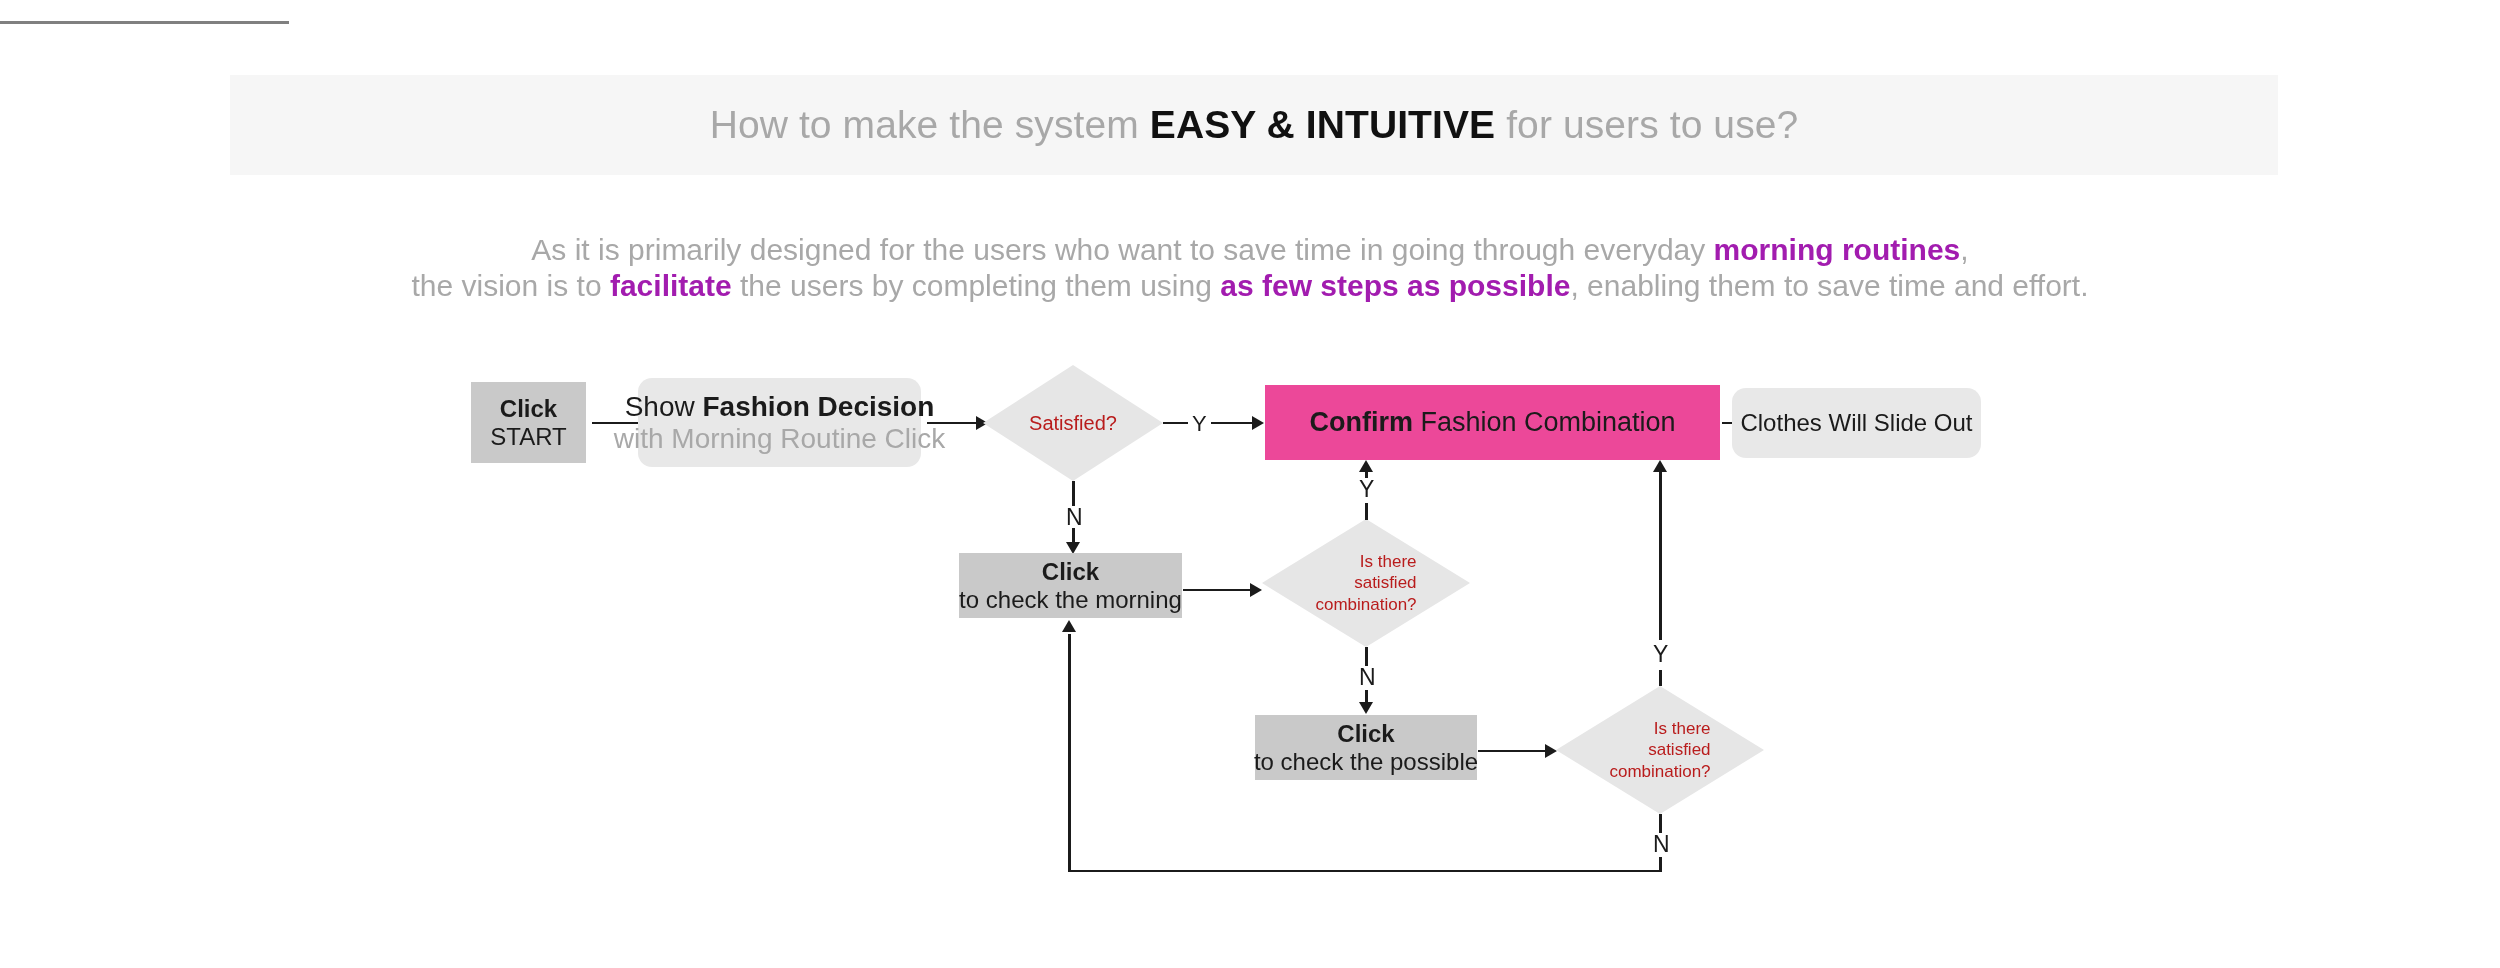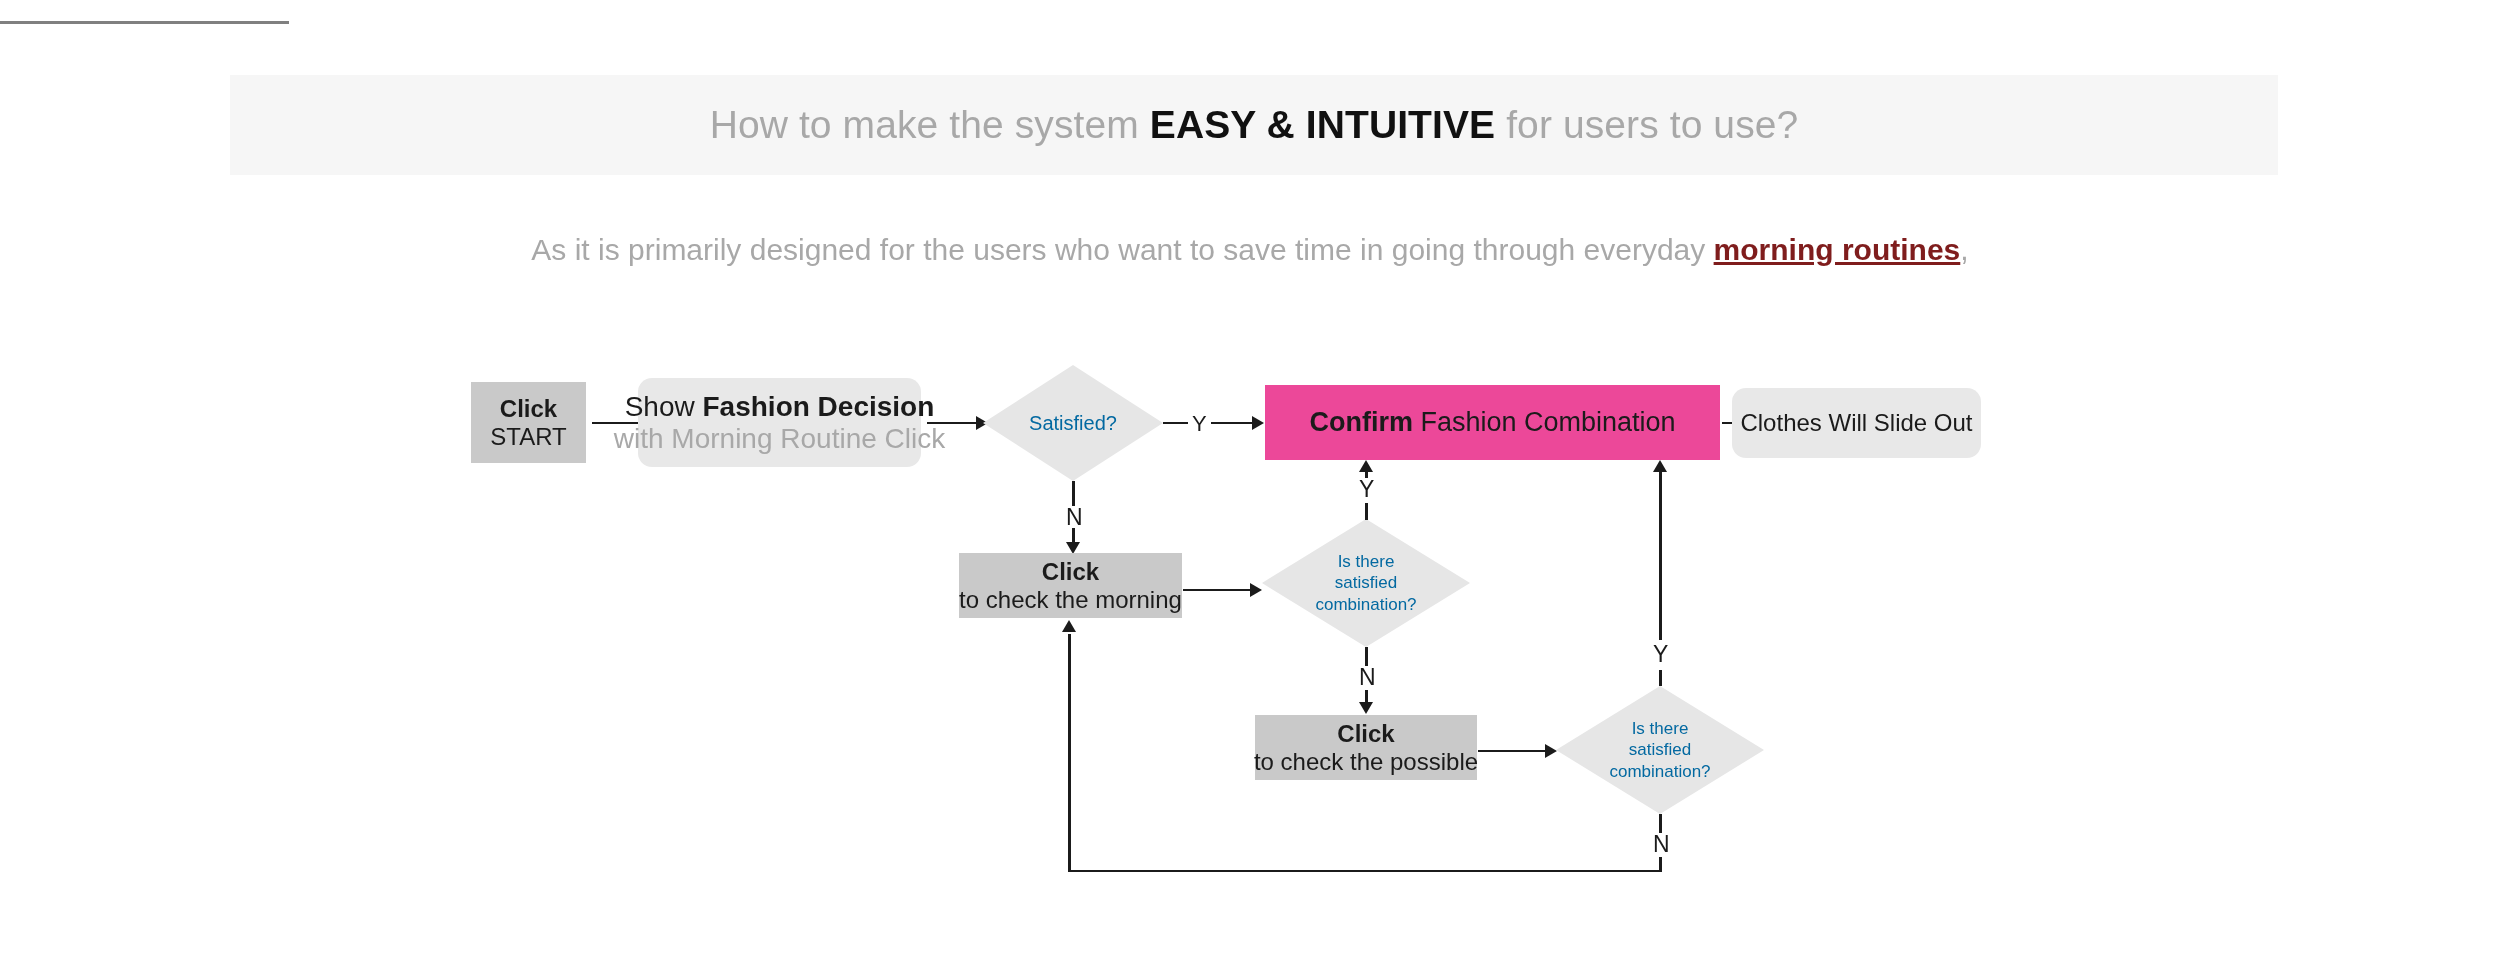--- a/index.html
+++ b/index.html
@@ -29,39 +29,39 @@
     letter-spacing: .1px;
   }
   .banner-text .strong { color: #111111; font-weight: 700; }
 
   
   .subtitle {
     position: absolute; left: 0; top: 232px; width: 2500px;
     text-align: center; font-size: 30px; color: #a8a8a8;
     line-height: 36px;
   }
-  .subtitle .strong { color: #7f1d1d; font-weight: 700; text-decoration: underline; }
+  .subtitle .strong { color: #a21caf; font-weight: 700; }
   .sub-line { display: block; white-space: pre; }
 
   
   .node {
     position: absolute; display: flex; flex-direction: column;
     align-items: center; justify-content: center; text-align: center;
     color: #1b1b1b;
   }
   .node .l1 { white-space: pre; }
   .node .l2 { white-space: pre; }
   .box-sharp { background: #c9c9c9; }
   .box-round { background: #e8e8e8; border-radius: 14px; }
   .box-blue  { background: #ec4899; }
 
   .diamond {
     position: absolute;
     display: flex; align-items: center; justify-content: center;
-    text-align: center; color: #0369a1;
+    text-align: right; color: #b91c1c;
   }
   .diamond .dshape {
     position: absolute; inset: 0;
     background: #e6e6e6;
     clip-path: polygon(50% 0%, 100% 50%, 50% 100%, 0% 50%);
   }
   .diamond .dlabel { position: relative; z-index: 2; line-height: 1.25; white-space: pre-line; }
 
   
   .hline, .vline {
@@ -88,20 +88,21 @@
 <div id="page">
 
   <div class="top-rule"></div>
 
   <div class="banner">
     <div class="banner-text"><span>How to make the system </span><span class="strong">EASY &amp; INTUITIVE</span><span> for users to use?</span></div>
   </div>
 
   <div class="subtitle">
     <span class="sub-line"><span>As it is primarily designed for the users who want to save time in going through everyday </span><span class="strong">morning routines</span><span>,</span></span>
+    <span class="sub-line"><span>the vision is to </span><span class="strong">facilitate</span><span> the users by completing them using </span><span class="strong">as few steps as possible</span><span>, enabling them to save time and effort.</span></span>
   </div>
 
   <div class="node box-sharp" style="left:471px; top:382px; width:115px; height:81px; font-size:24px;">
     <span class="l1" style="font-weight:700;">Click</span>
     <span class="l2">START</span>
   </div>
 
   <div class="hline" style="left:592px; top:422px; width:55px;"></div>
   <div class="arrow-r" style="left:645px; top:416px;"></div>
 

